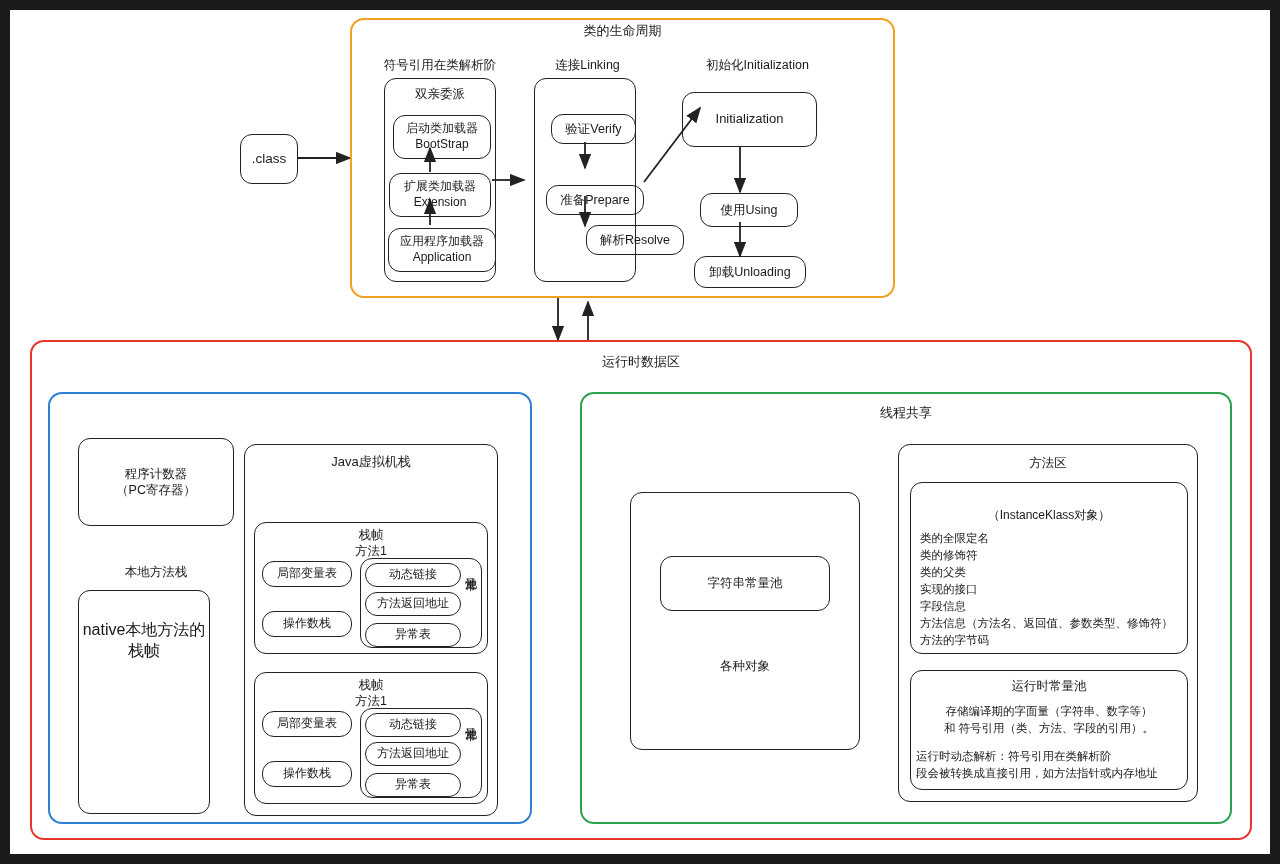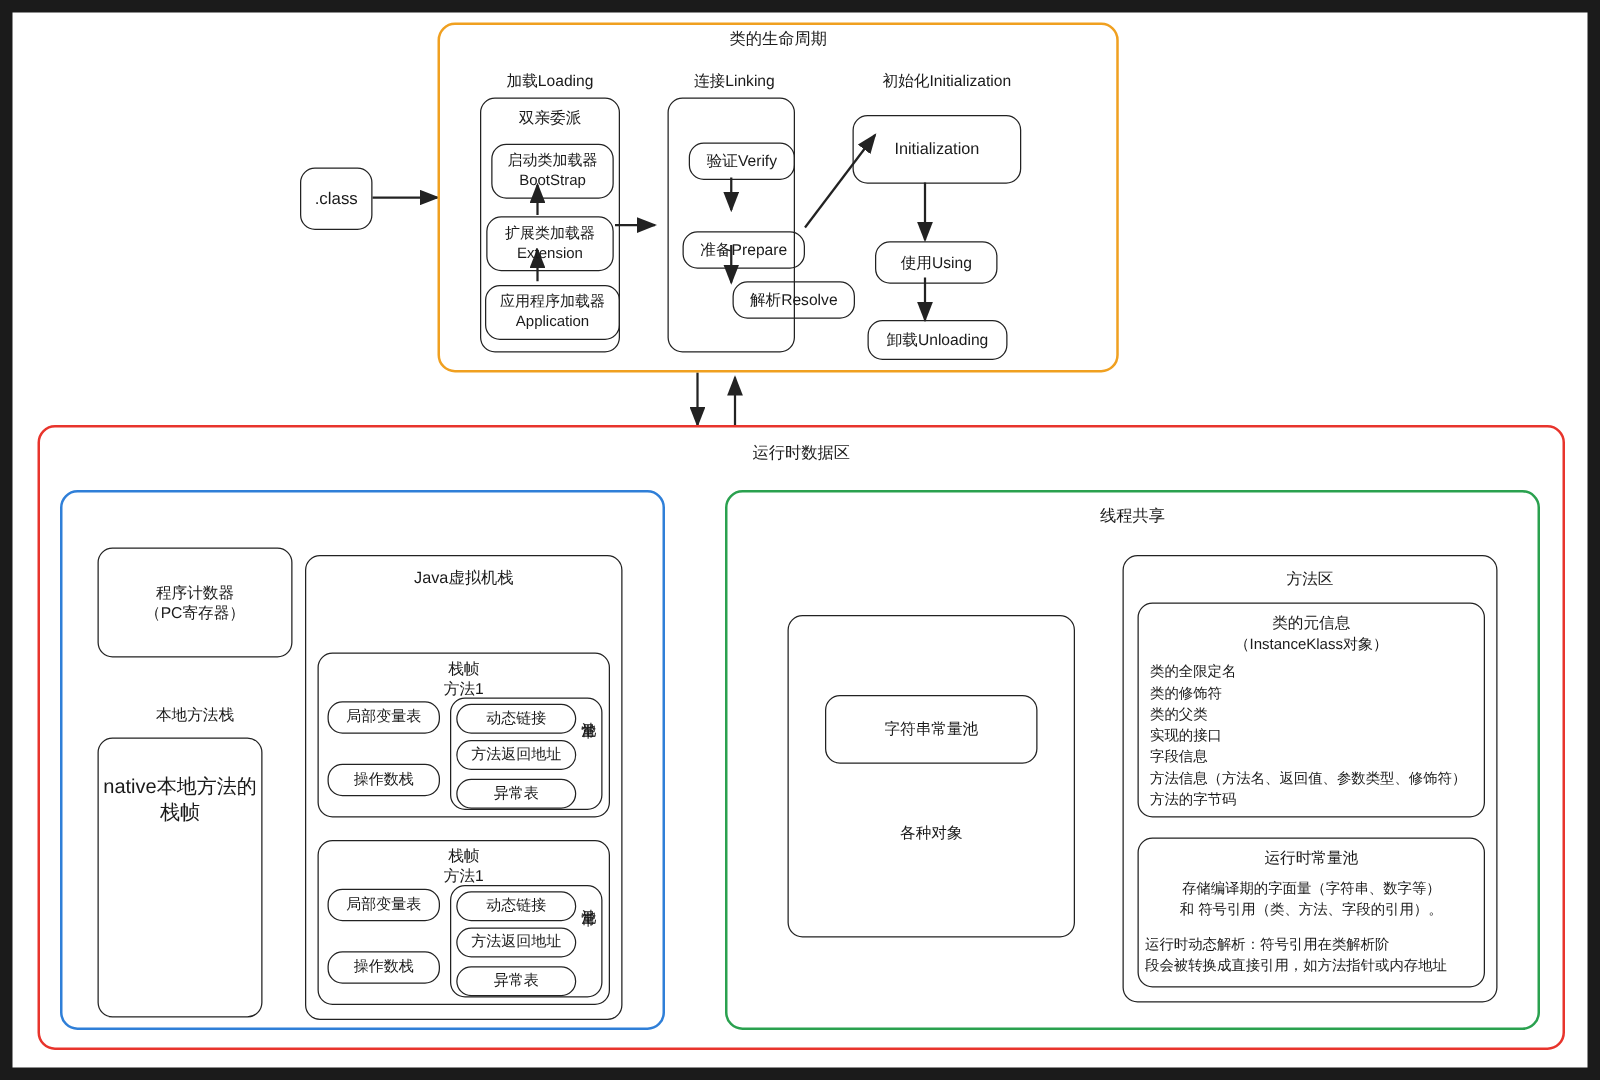--- a/index.html
+++ b/index.html
@@ -96,21 +96,21 @@
 
     <line x1="548" y1="288" x2="548" y2="330" stroke="#222" stroke-width="1.8" marker-end="url(#ah)"></line>
     <line x1="578" y1="330" x2="578" y2="292" stroke="#222" stroke-width="1.8" marker-end="url(#ah)"></line>
   </svg>
 
   <div class="node" style="left:230px;top:124px;width:58px;height:50px;">.class</div>
 
   <div class="grp grp-orange" style="left:340px;top:8px;width:545px;height:280px;"></div>
   <div class="grp-title" style="left:340px;top:12px;width:545px;">类的生命周期</div>
 
-  <div class="label ctr" style="left:355px;top:47px;width:150px;font-size:12.5px;">加载Loading</div>
+  <div class="label ctr" style="left:355px;top:47px;width:150px;font-size:12.5px;">符号引用在类解析阶</div>
   <div class="label ctr" style="left:510px;top:47px;width:135px;font-size:12.5px;">连接Linking</div>
   <div class="label ctr" style="left:655px;top:47px;width:185px;font-size:12.5px;">初始化Initialization</div>
 
   <div class="box" style="left:374px;top:68px;width:112px;height:204px;"></div>
   <div class="hdr" style="left:374px;top:76px;width:112px;font-size:12.5px;">双亲委派</div>
 
   <div class="node" style="left:383px;top:105px;width:98px;height:44px;font-size:12px;">启动类加载器
 BootStrap</div>
   <div class="node" style="left:378px;top:218px;width:108px;height:44px;font-size:12px;">应用程序加载器
 Application</div>
@@ -170,21 +170,20 @@
   <div class="node top-title" style="left:620px;top:482px;width:230px;height:258px;">
     
   </div>
   <div class="node" style="left:650px;top:546px;width:170px;height:55px;font-size:12.5px;">字符串常量池</div>
   <div class="label ctr" style="left:620px;top:648px;width:230px;font-size:12.5px;">各种对象</div>
 
   <div class="box" style="left:888px;top:434px;width:300px;height:358px;"></div>
   <div class="hdr" style="left:888px;top:445px;width:300px;font-size:12.5px;">方法区</div>
 
   <div class="box" style="left:900px;top:472px;width:278px;height:172px;"></div>
-  <div class="hdr" style="left:900px;top:480px;width:278px;font-size:12.5px;">类的元信息</div>
   <div class="hdr" style="left:900px;top:498px;width:278px;font-size:12px;">（InstanceKlass对象）</div>
   <div class="freetext" style="left:910px;top:520px;font-size:11.5px;">类的全限定名</div>
   <div class="freetext" style="left:910px;top:537px;font-size:11.5px;">类的修饰符</div>
   <div class="freetext" style="left:910px;top:554px;font-size:11.5px;">类的父类</div>
   <div class="freetext" style="left:910px;top:571px;font-size:11.5px;">实现的接口</div>
   <div class="freetext" style="left:910px;top:588px;font-size:11.5px;">字段信息</div>
   <div class="freetext" style="left:910px;top:605px;font-size:11.5px;">方法信息（方法名、返回值、参数类型、修饰符）</div>
   <div class="freetext" style="left:910px;top:622px;font-size:11.5px;">方法的字节码</div>
 
   <div class="box" style="left:900px;top:660px;width:278px;height:120px;"></div>

